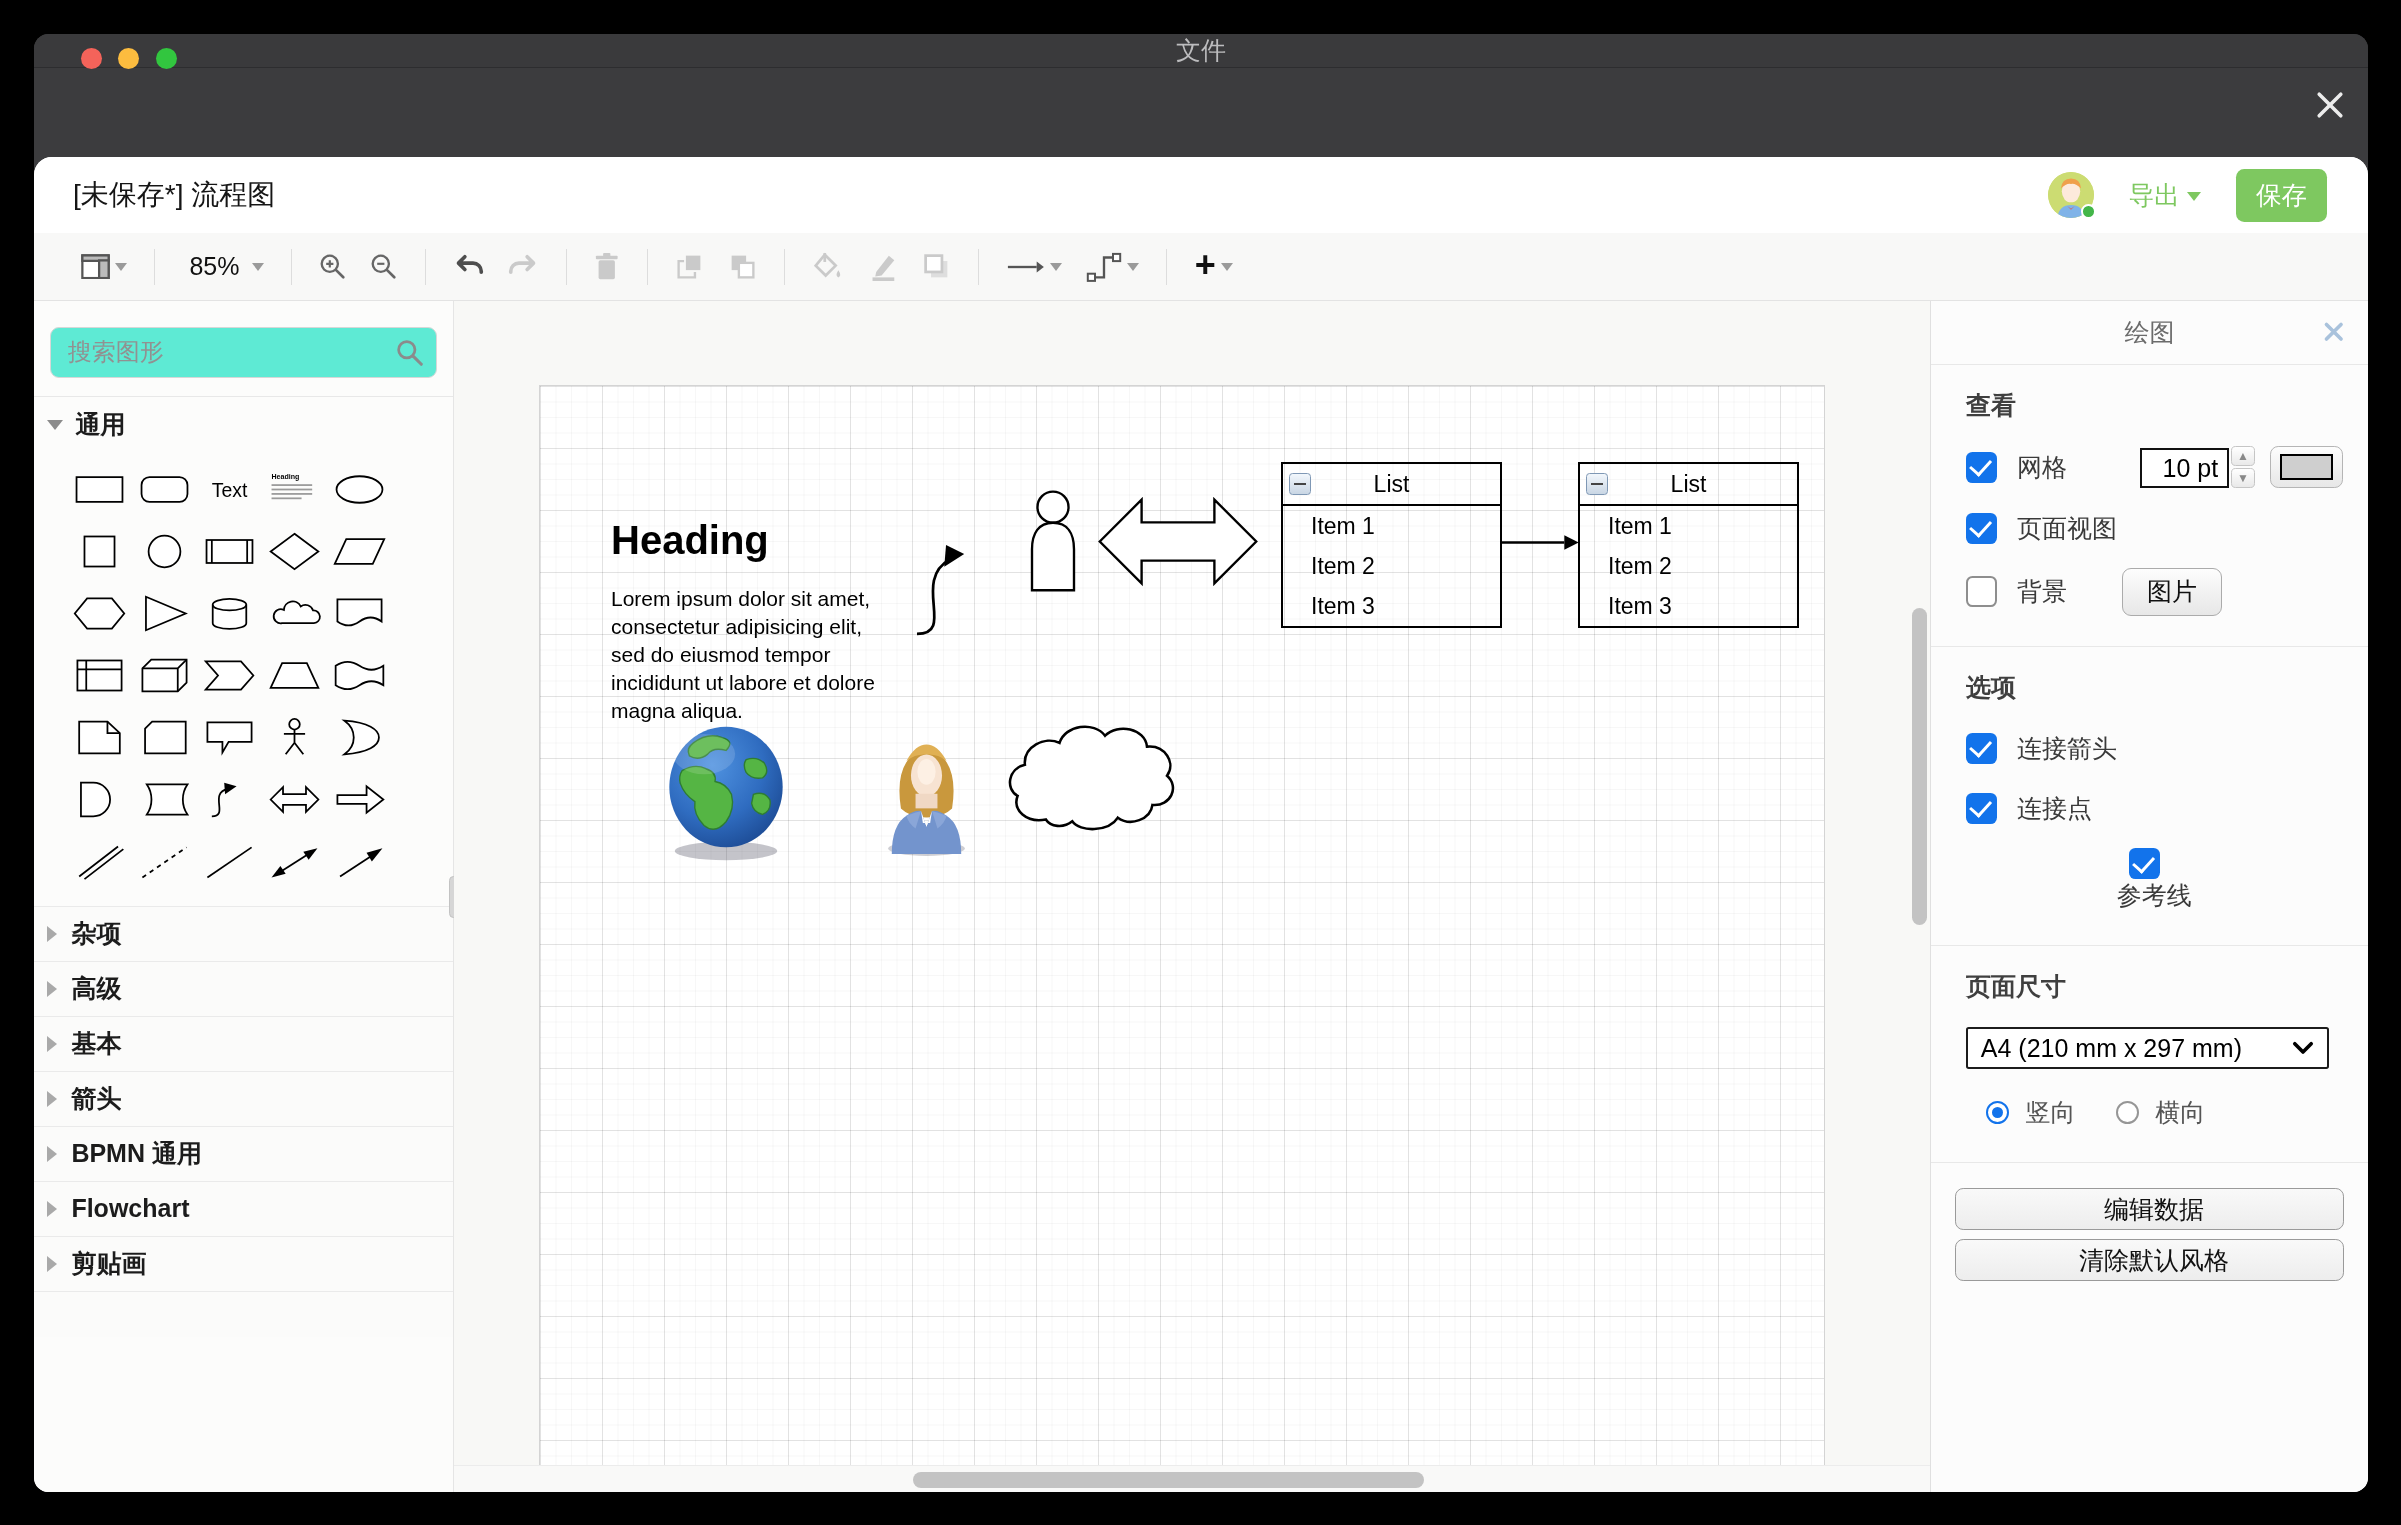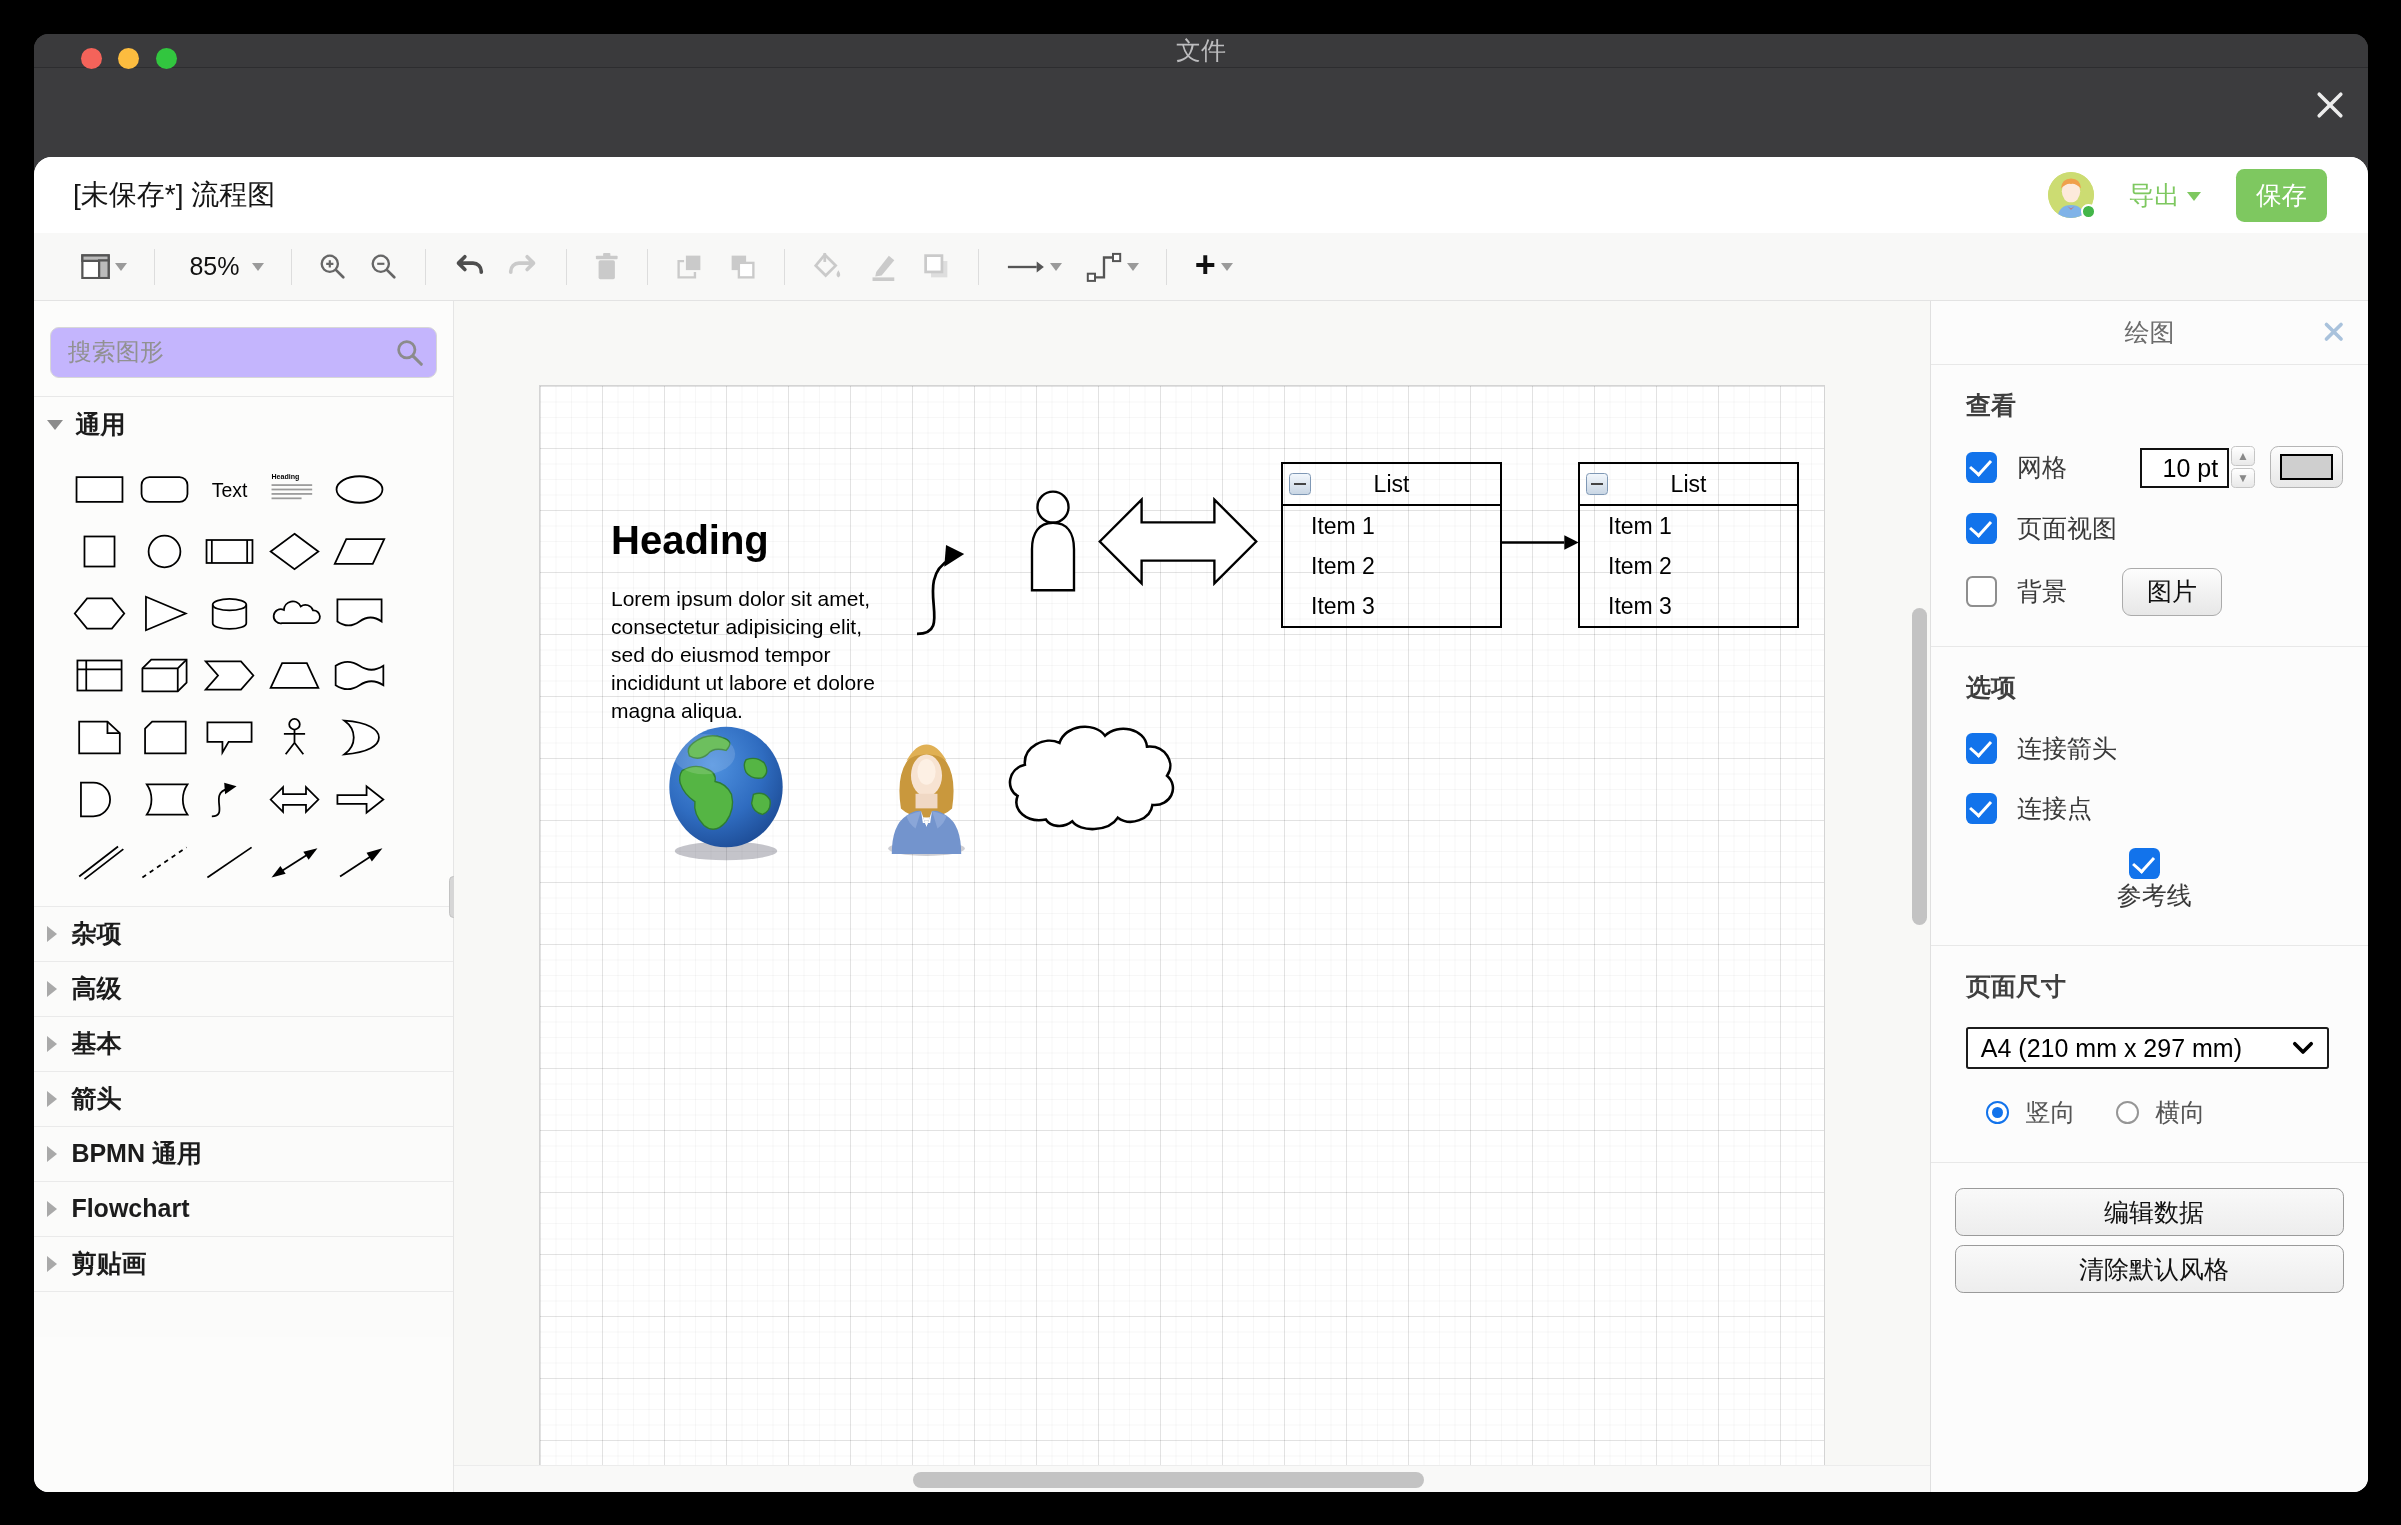--- a/index.html
+++ b/index.html
@@ -49,21 +49,21 @@
   .zoom-label{font-size:25px;color:#111;min-width:64px;text-align:center;}
   .plus-glyph{font-size:36px;font-weight:700;color:#111;line-height:1;margin-top:-3.6px;}
 
   .main{display:flex;height:calc(100% - 144px);}
 
   
   .sidebar{width:420px;background:#fcfcfb;border-right:0.9px solid #e5e5e5;position:relative;flex:none;}
   .search-wrap{padding:25.5px 16.4px 18px 16.4px;}
   .search-box{position:relative;}
   .search-box input{width:100%;height:51px;border:0.9px solid #d7d7d7;border-radius:9px;
-            font-size:24px;color:#333;padding:0 51px 0 16.4px;background:#c4b5fd;outline:none;
+            font-size:24px;color:#333;padding:0 51px 0 16.4px;background:#5eead4;outline:none;
             font-family:inherit;}
   .search-box input::placeholder{color:#919191;}
   .search-icon{position:absolute;right:12.8px;top:11px;}
   .sb-divider{height:0.9px;background:#e8e8e8;}
   .section-head{display:flex;align-items:center;gap:12.8px;height:57px;padding-left:12.8px;
                 font-size:25px;font-weight:600;color:#1c1c1c;cursor:pointer;}
   .tri-down{width:0;height:0;border-left:8.2px solid transparent;border-right:8.2px solid transparent;
             border-top:10px solid #8b8b8b;}
   .tri-right{width:0;height:0;border-top:8.2px solid transparent;border-bottom:8.2px solid transparent;
              border-left:10px solid #a9a9a9;}
@@ -132,21 +132,21 @@
                    display:flex;align-items:center;padding:0 12.8px;cursor:pointer;color:#000;}
   .pagesize-select .sel-text{flex:1;font-size:25px;}
   .radio-row{display:flex;align-items:center;gap:16.4px;margin:27px 0 5.5px 20px;color:#555;}
   .radio{width:23px;height:23px;border-radius:50%;border:2.3px solid #969696;background:#fff;flex:none;
          position:relative;}
   .radio.sel{border-color:var(--blue);}
   .radio.sel::after{content:"";position:absolute;left:4.1px;top:4.1px;width:11px;height:11px;border-radius:50%;
          background:var(--blue);}
   .radio-label{margin-right:24px;}
   .panel-btns{padding:25.5px 24px;display:flex;flex-direction:column;gap:9px;}
-  .panel-btn{height:48px;border:0.9px solid #9a9a9a;border-radius:8.2px;font-size:25px;color:#111;
+  .panel-btn{height:42px;border:0.9px solid #9a9a9a;border-radius:8.2px;font-size:25px;color:#111;
              background:linear-gradient(#f9f9f9,#ededed);cursor:pointer;font-family:inherit;padding-left:15px;}
 </style>
 </head>
 <body>
 
 <div class="window">
   <div class="titlebar">
     <div class="traffic">
       <div class="light" style="background:#f4635a;"></div>
       <div class="light" style="background:#fcbc3f;"></div>

